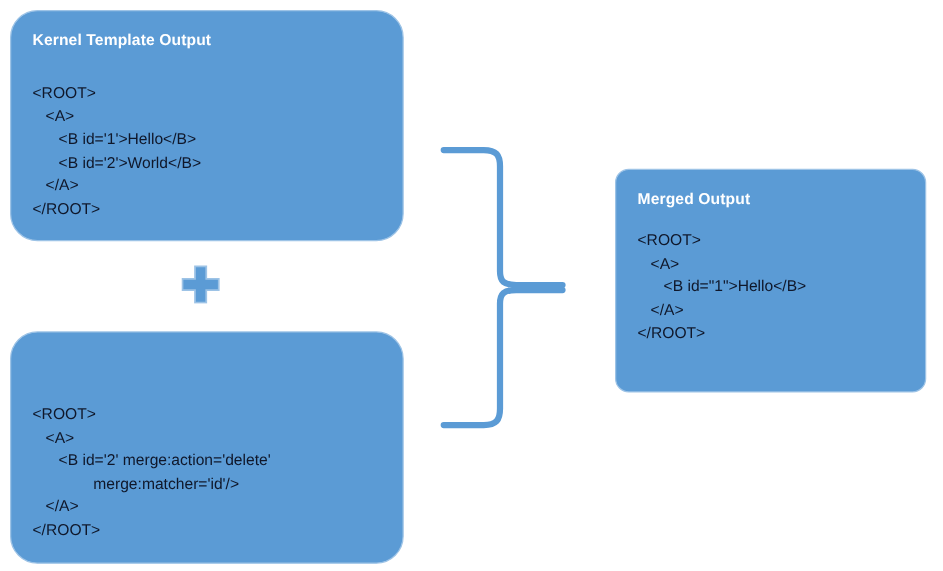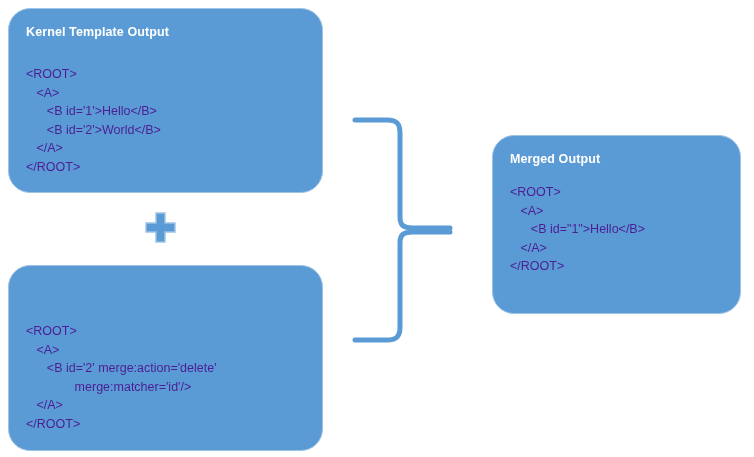--- a/index.html
+++ b/index.html
@@ -31,39 +31,39 @@
   #box-kernel {
     left: 8px;  top: 8px;
     width: 315px; height: 185px;
   }
   #box-custom {
     left: 8px;  top: 265px;
     width: 315px; height: 186px;
   }
   #box-merged {
     left: 492px; top: 135px;
-    width: 249px; height: 179px;
+    width: 249px; height: 179px; border-radius: 11px;
   }
   .box-title {
     position: absolute;
     left: 17px;
     top: 16px;
     font-size: 12.5px;
     font-weight: bold;
     letter-spacing: 0.1px;
     white-space: pre;
     color: #ffffff;
   }
   .box-body {
     position: absolute;
     left: 17px;
     font-size: 12.5px;
     line-height: 18.5px;
     white-space: pre;
-    color: #4c1d95;
+    color: #0f172a;
   }
   #box-kernel .box-body { top: 56px; }
   #box-custom .box-body { top: 56px; }
   #box-merged .box-body { top: 47px; }
 
   #plus-icon {
     position: absolute;
     left: 145px;
     top: 212px;
     width: 31px;

